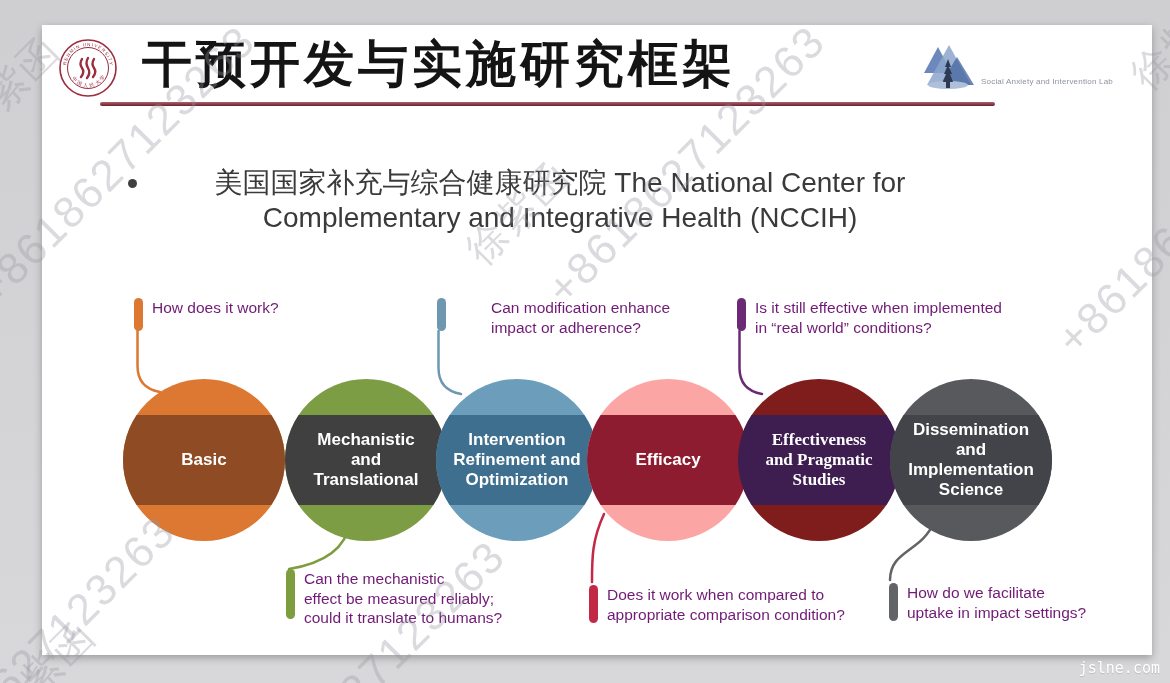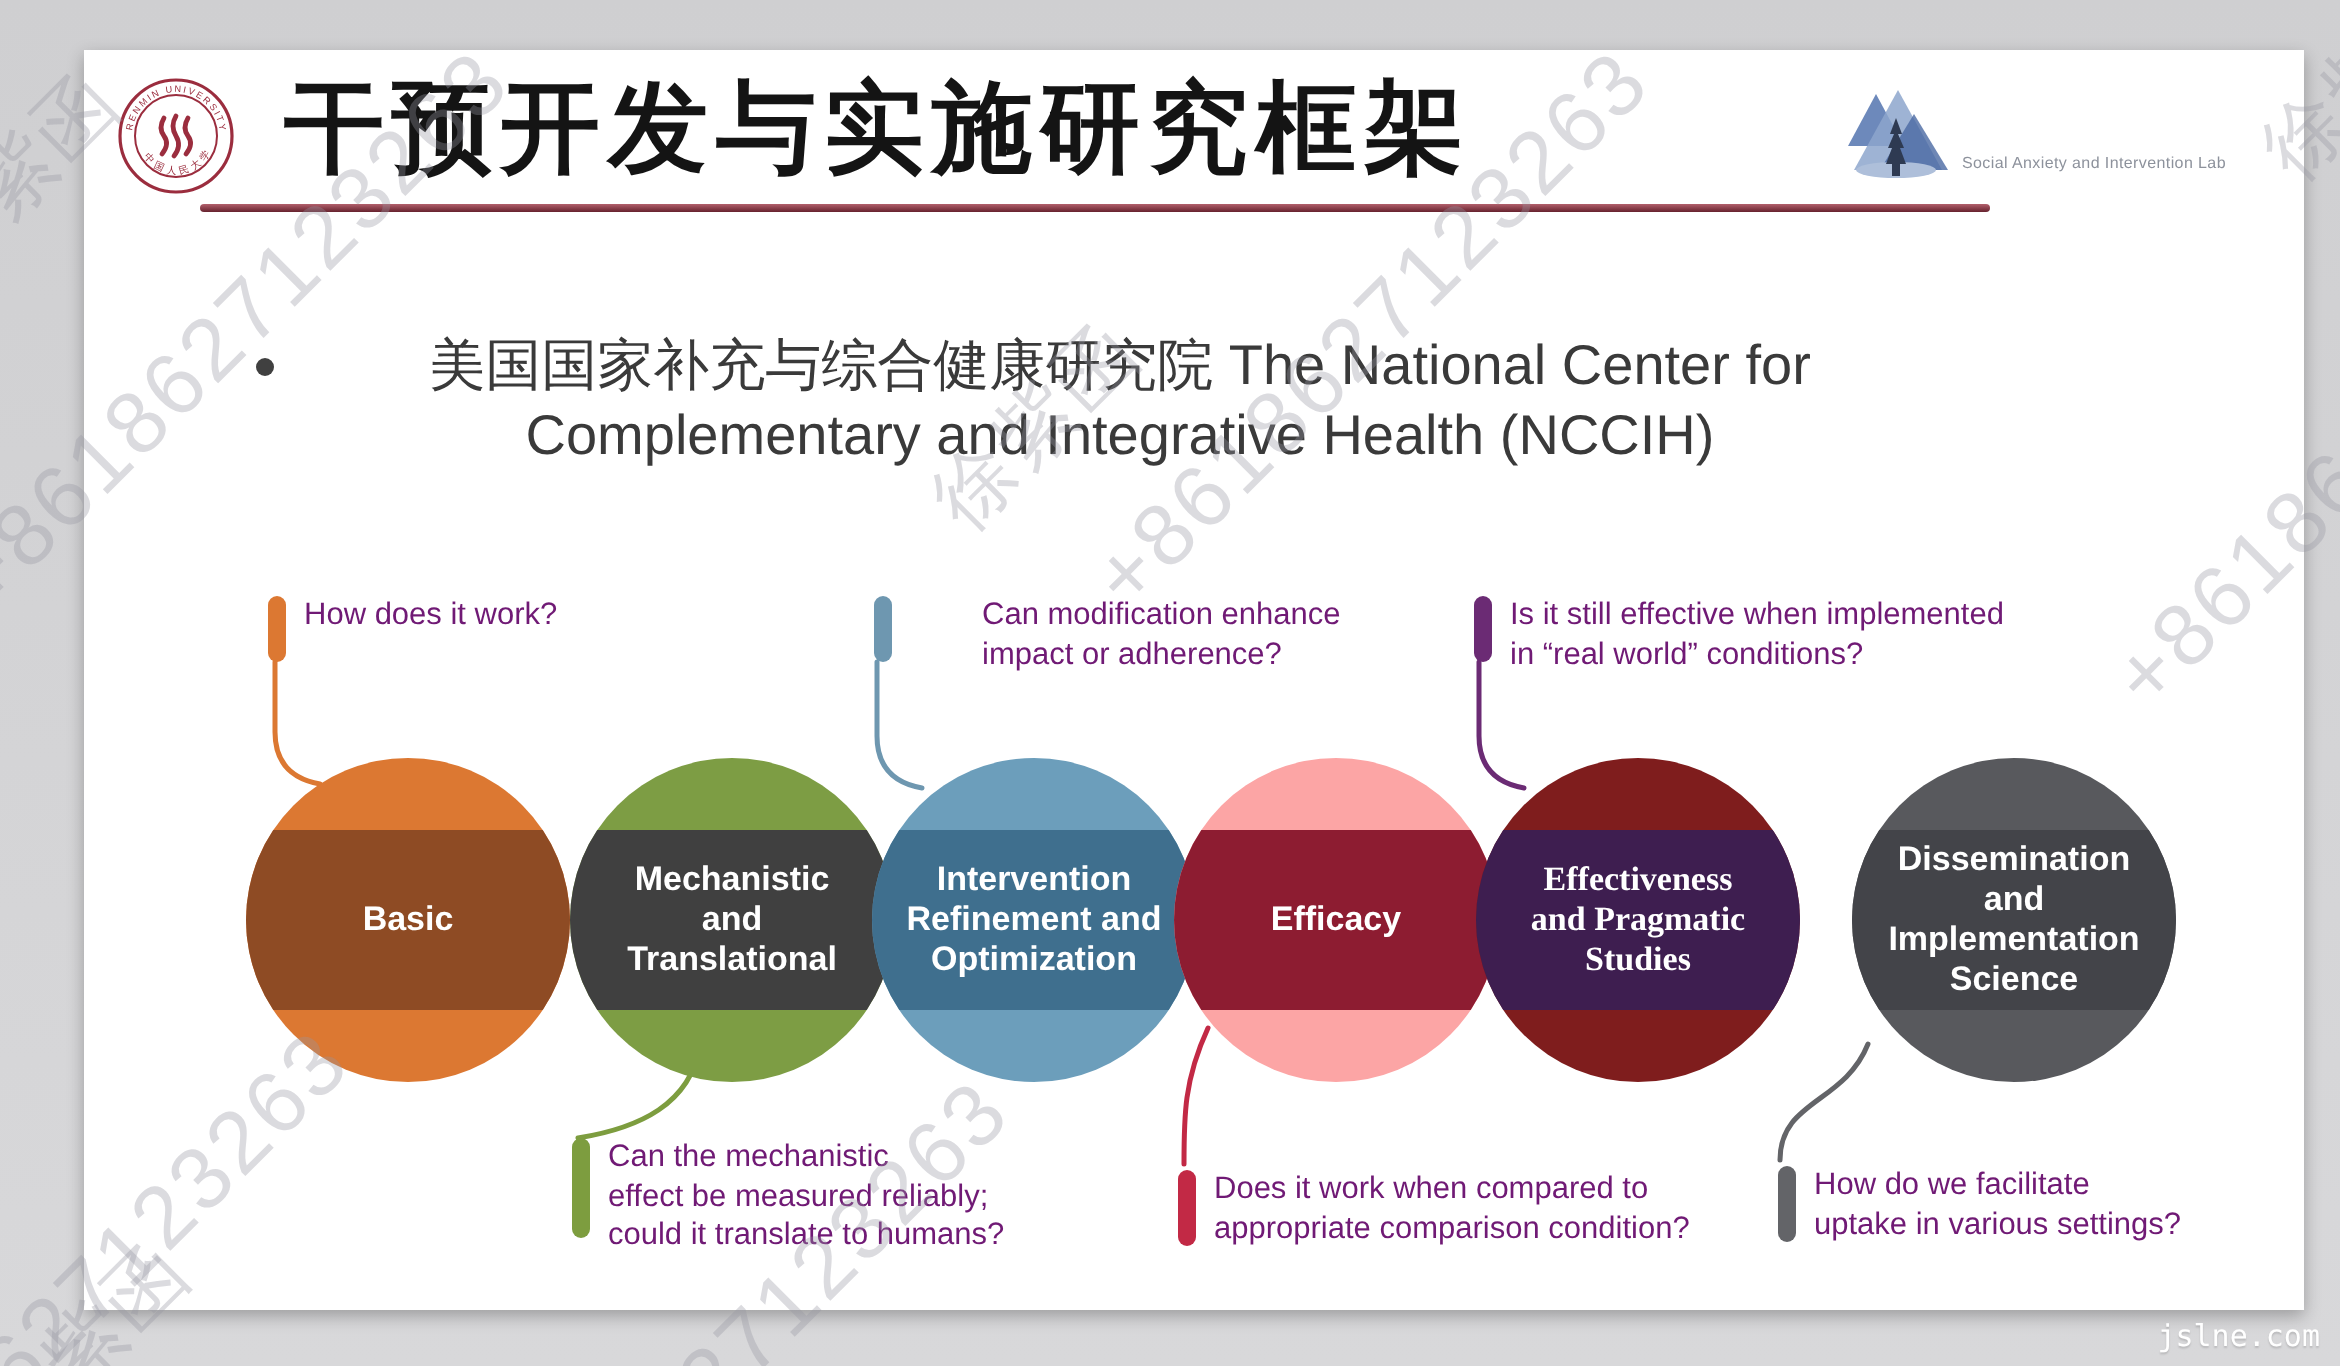--- a/index.html
+++ b/index.html
@@ -174,21 +174,21 @@
 could it translate to humans?</div>
     </div>
     <div class="callout" style="left:547px;top:560px;">
       <span class="pill" style="left:0;top:0;height:38px;background:#c22945;"></span>
       <div class="q-text" style="width:280px;">Does it work when compared to
 appropriate comparison condition?</div>
     </div>
     <div class="callout" style="left:847px;top:558px;">
       <span class="pill" style="left:0;top:0;height:38px;background:#636468;"></span>
       <div class="q-text" style="width:230px;">How do we facilitate
-uptake in various settings?</div>
+uptake in impact settings?</div>
     </div>
 
     <div class="stage s0" style="left:81px;">
       <div class="band">
           <span>Basic</span>
         </div>
     </div>
     <div class="stage s1" style="left:243px;">
       <div class="band">
           <span>Mechanistic
@@ -208,21 +208,21 @@
           <span>Efficacy</span>
         </div>
     </div>
     <div class="stage s4" style="left:696px;">
       <div class="band">
           <span>Effectiveness
 and Pragmatic
 Studies</span>
         </div>
     </div>
-    <div class="stage s5" style="left:884px;">
+    <div class="stage s5" style="left:848px;">
       <div class="band">
           <span>Dissemination
 and
 Implementation
 Science</span>
         </div>
     </div>
 
   </div>
 

